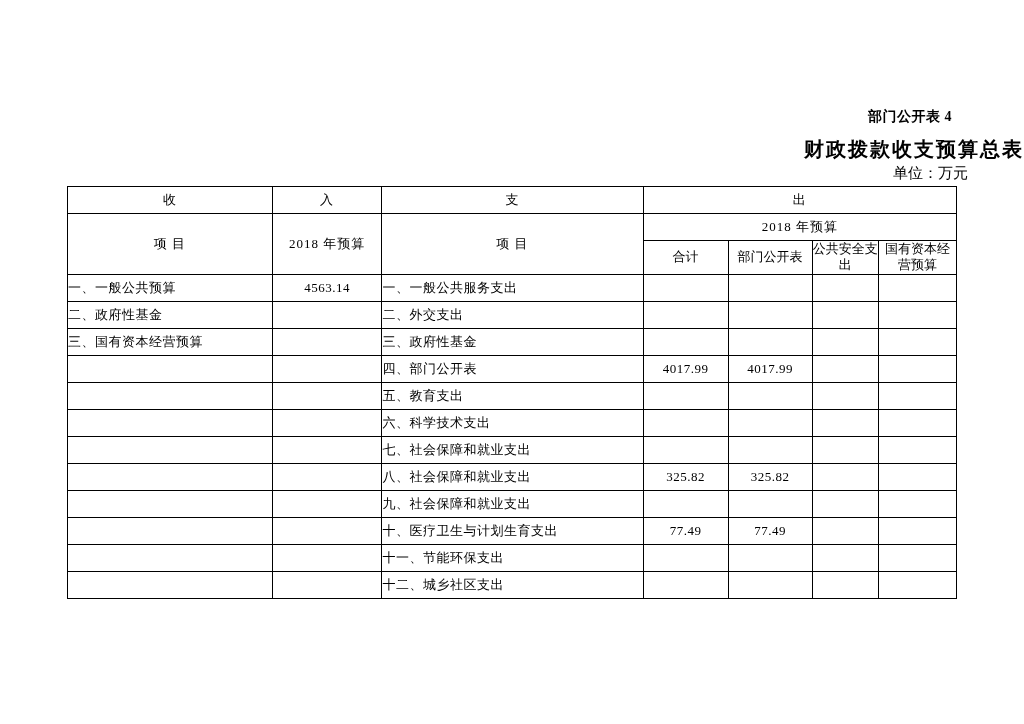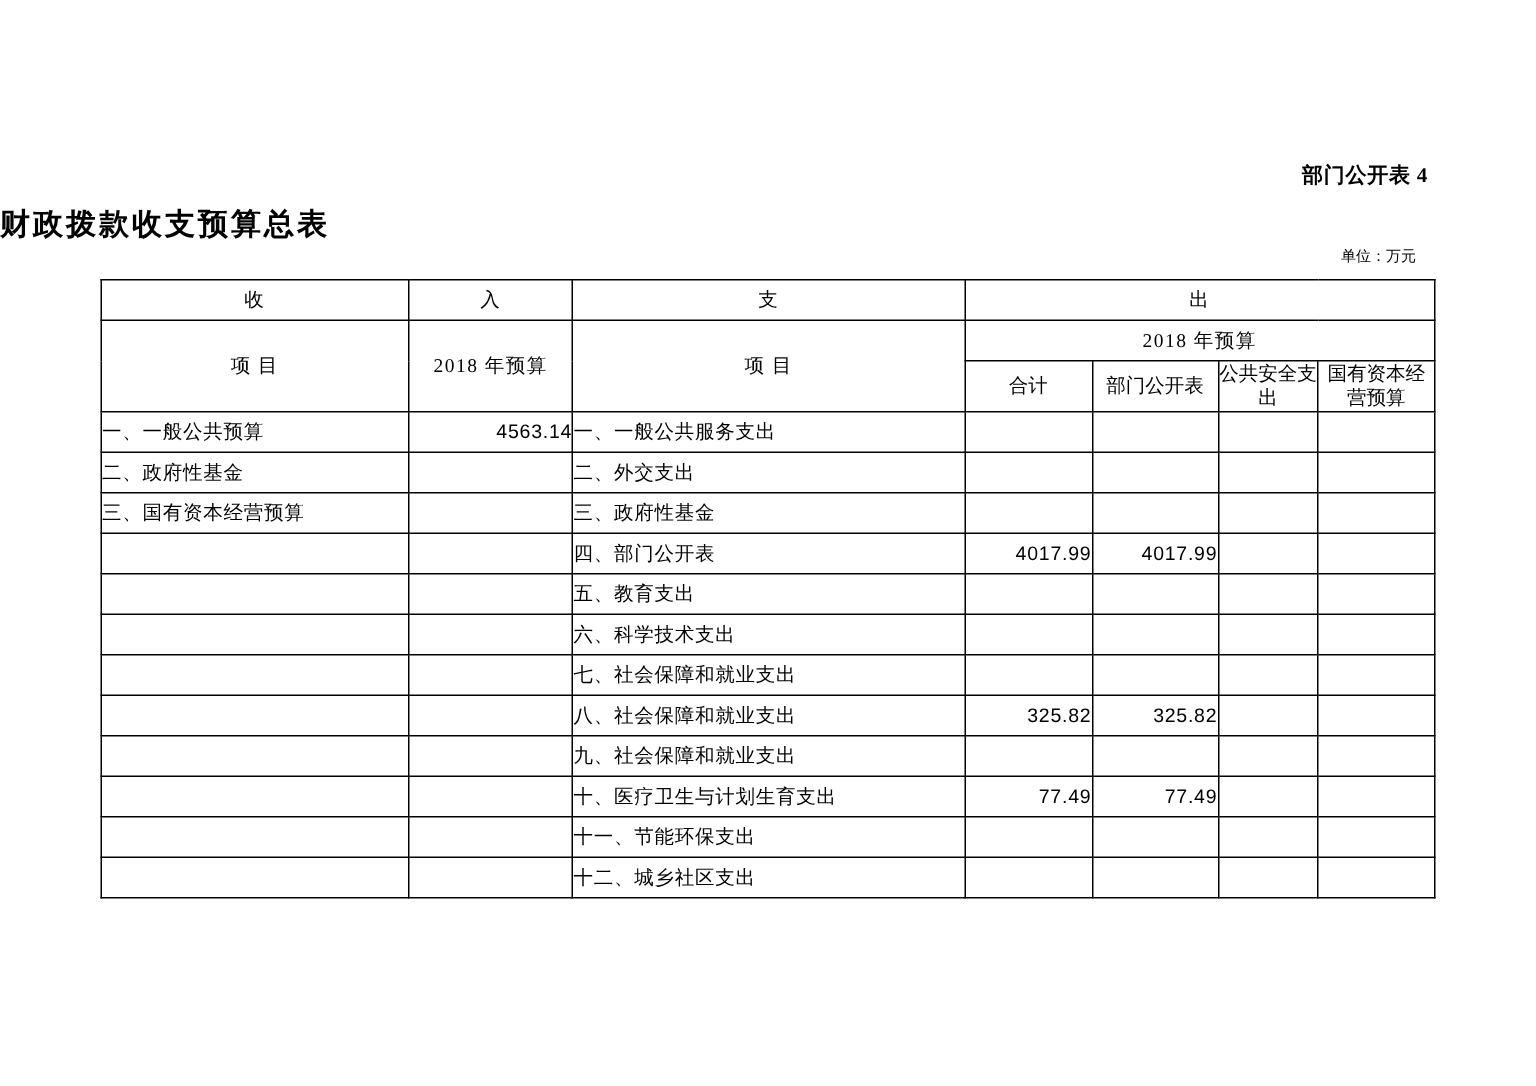--- a/index.html
+++ b/index.html
@@ -27,30 +27,30 @@
     right: 72px;
     top: 108px;
     font-size: 14px;
     font-weight: bold;
     letter-spacing: 0.5px;
   }
   .doc-title {
     position: absolute;
     left: 0; right: 0;
     top: 136px;
-    text-align: left;
+    text-align: right;
     font-size: 20px;
     font-weight: bold;
     letter-spacing: 2px;
   }
   .unit-label {
     position: absolute;
-    right: 80px;
+    right: 56px;
     top: 164px;
-    font-size: 10px;
+    font-size: 15px;
   }
   table.budget {
     position: absolute;
     left: 67px;
     top: 186px;
     width: 890px;
     border-collapse: collapse;
     table-layout: fixed;
     font-size: 13px;
   }
@@ -68,23 +68,23 @@
   .hdr-tall {
     height: 34px;
   }
   .item-cell {
     text-align: left;
     padding-left: 10px;
     letter-spacing: 0.5px;
     height: 25.6px;
   }
   .num-cell {
-    text-align: right;
+    text-align: center;
     padding-right: 8px;
-    font-family: Liberation Sans, sans-serif;
+    font-family: Liberation Serif, serif;
   }
   .top-hdr {
     height: 32px;
   }
   .mid-hdr {
     height: 30px;
   }
   .col-label {
     font-size: 13px;
     text-align: center;

